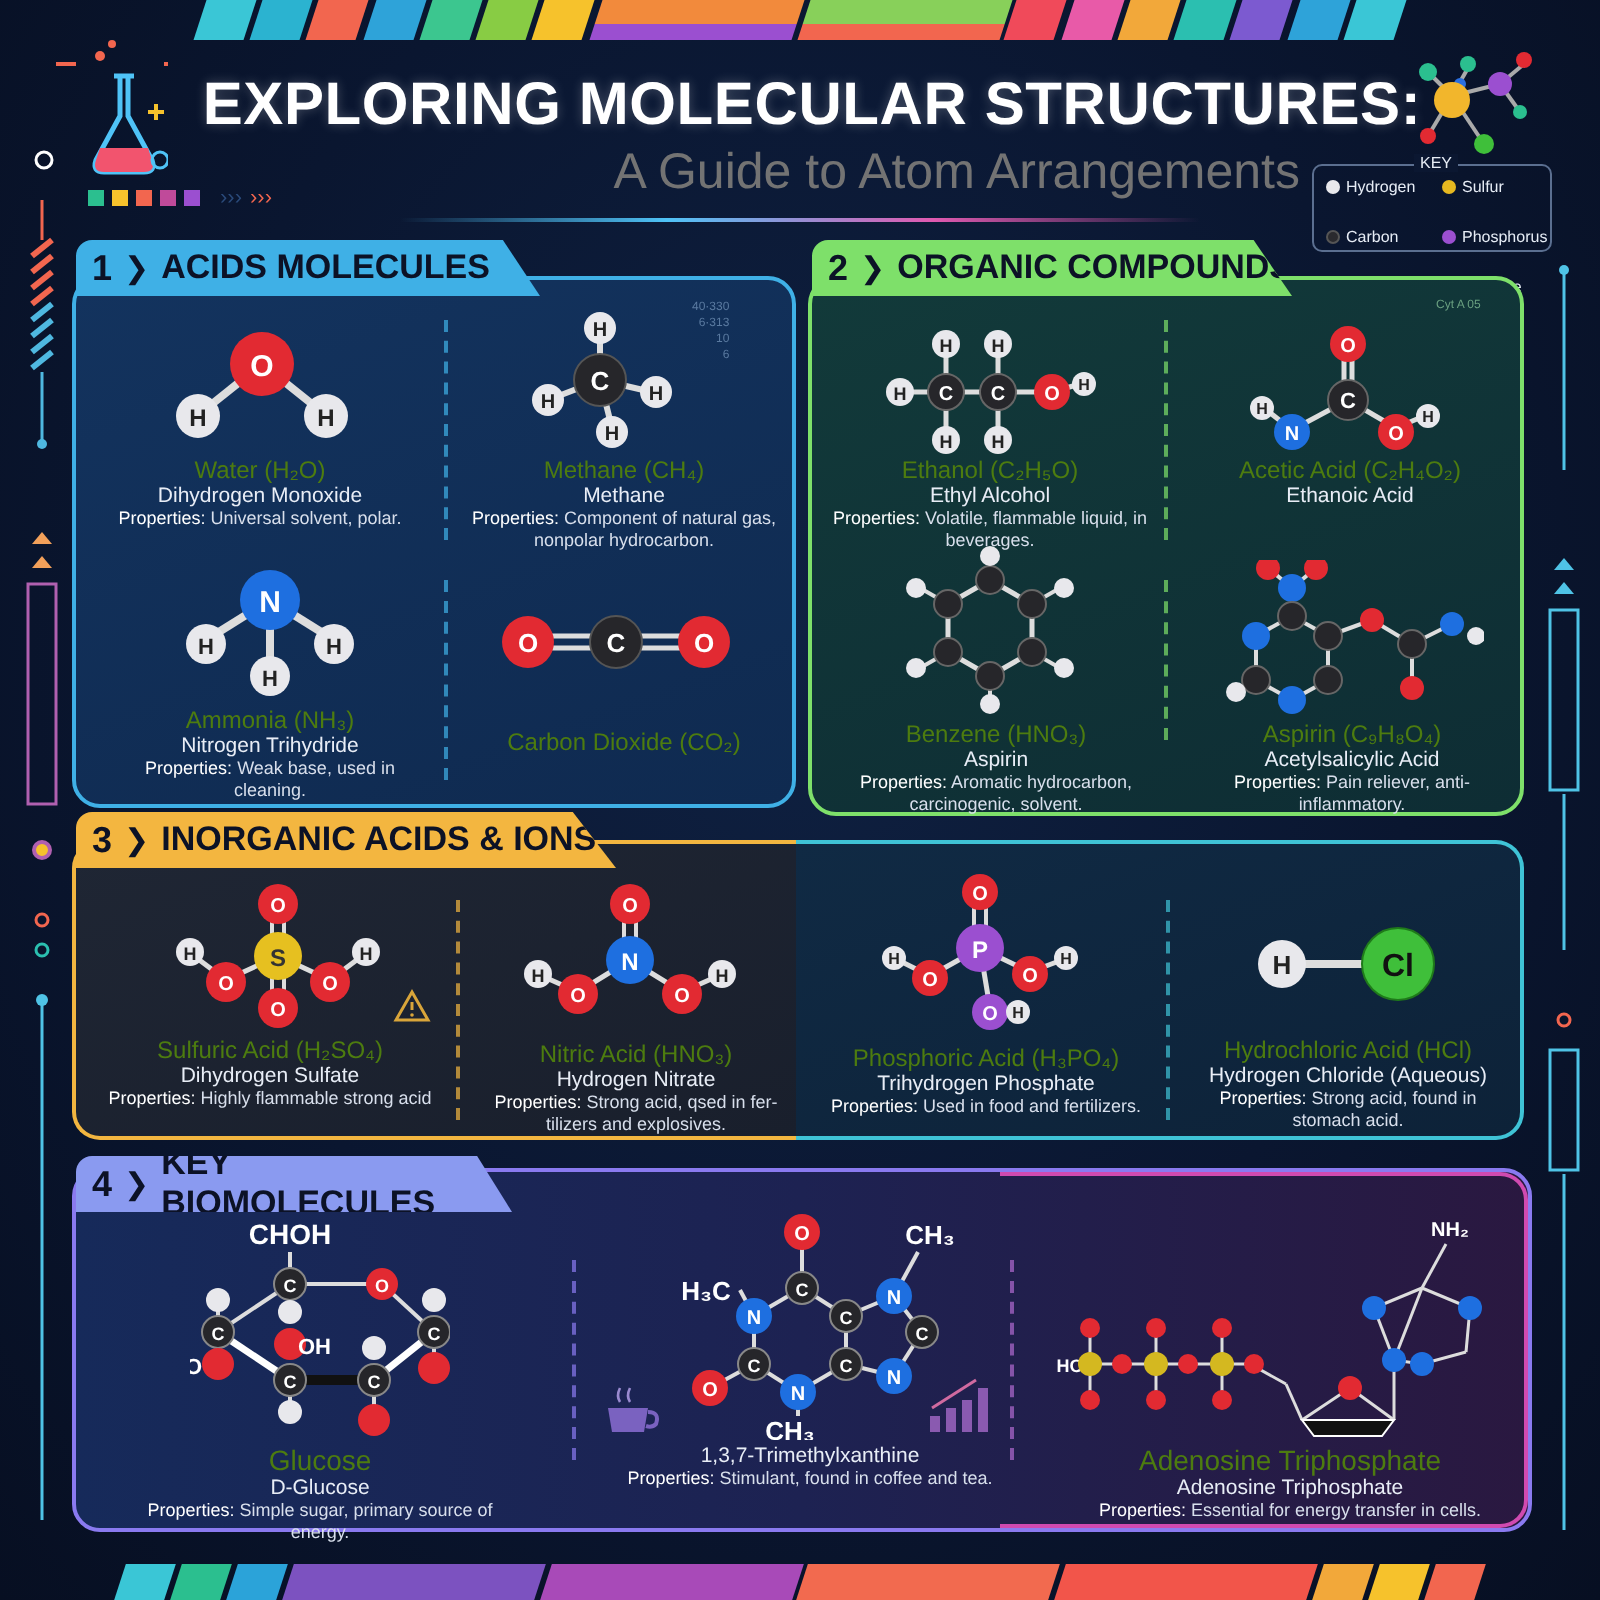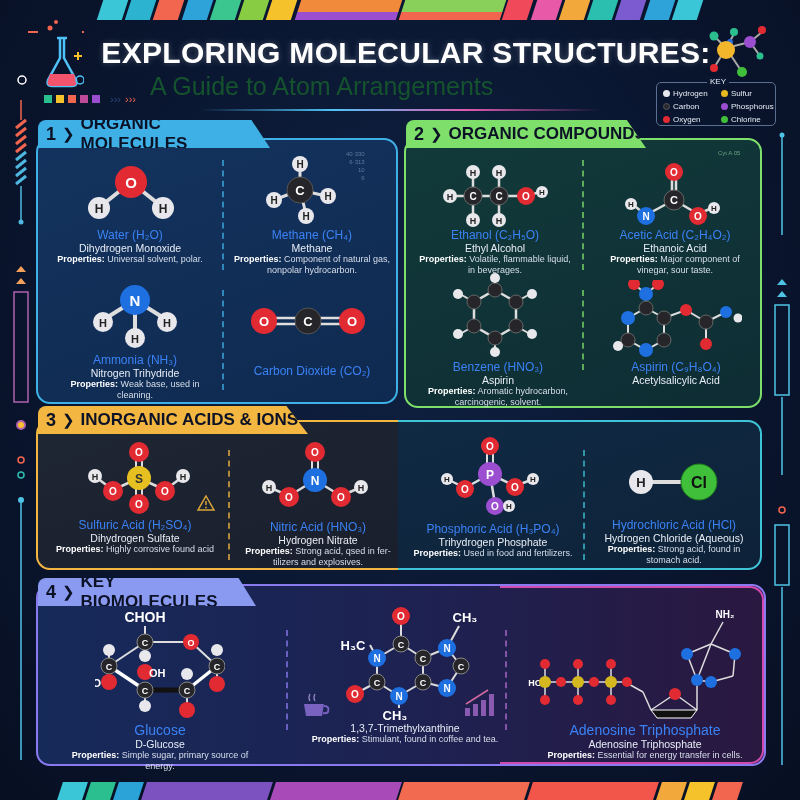--- a/index.html
+++ b/index.html
@@ -21,53 +21,53 @@
   .botbars div { flex:1; height:100%; transform: skewX(-18deg); }
   .botbars .wide { flex:5; }
 
   
   .title {
     position:absolute; left:96px; top:36px; width:620px; text-align:center;
     font-size:30px; font-weight:bold; letter-spacing:0.3px; color:#fff;
     text-shadow: 0 0 6px rgba(255,255,255,0.25);
   }
   .subtitle {
-    position:absolute; left:150px; top:72px; width:500px; text-align:left;
-    font-size:25px; color:#14532d;
+    position:absolute; left:150px; top:72px; width:500px; text-align:right;
+    font-size:25px; color:#737373;
   }
   .subline { position:absolute; left:200px; top:109px; width:400px; height:2px;
     background: linear-gradient(90deg, transparent, #4fc3f7, #e05ab0, transparent); }
 
   .legend {
     position:absolute; left:656px; top:82px; width:120px; height:44px;
     border:1px solid #5b6f90; border-radius:5px; padding:6px 4px 2px 6px;
     font-size:8px; color:#e6ecf5;
   }
   .legend-title { position:absolute; top:-6px; left:50px; background:#0b1731; padding:0 3px; font-size:8px; }
-  .legend-grid { display:grid; grid-template-columns: 58px 56px; row-gap:4px; }
+  .legend-grid { display:grid; grid-template-columns: 58px 56px; row-gap:16px; }
   .legend-item { display:flex; align-items:center; gap:3px; }
   .legend-dot { width:7px; height:7px; border-radius:50%; display:inline-block; }
 
   
   .panel { position:absolute; border-radius:14px; border:2px solid; }
   .panel-tab {
     position:absolute; height:28px; display:flex; align-items:center;
     font-weight:bold; font-size:17px; color:#0c1226; padding-left:8px;
     clip-path: polygon(0 0, 92% 0, 100% 100%, 0 100%);
     border-radius:8px 0 0 0;
   }
   .panel-tab .num { margin-right:6px; font-size:18px; }
   .panel-tab .chev { margin-right:6px; font-size:15px; }
 
   .cell { position:absolute; text-align:center; }
-  .mname { font-size:12px; color:#3b82f6; font-weight:normal; white-space:nowrap; }
+  .mname { font-size:12px; color:#4d7c0f; font-weight:normal; white-space:nowrap; }
   .mname.big { font-size:14px; }
   .msub { font-size:10.5px; color:#e8edf6; white-space:nowrap; }
   .mprop { font-size:9px; color:#d8dfec; line-height:11px; }
-  .mprop b { font-weight:bold; color:#fff;text-align:center; }
+  .mprop b { font-weight:normal; color:#fff;text-align:center; }
 
   .vdash { position:absolute; width:0; border-left:2px dashed; opacity:0.7; }
 
   svg text { font-family: "Liberation Sans", "DejaVu Sans", sans-serif; font-weight:bold; }
 </style>
 </head>
 <body>
 
 <div class="topbars">
   <div style="background:#3ac6d6"></div>
@@ -197,21 +197,21 @@
   <line x1="12" y1="272" x2="12" y2="350" stroke="#4fc3e6" stroke-width="1.5"></line>
   <circle cx="12" cy="385" r="3" fill="none" stroke="#f2664f" stroke-width="1.5"></circle>
   <rect x="5" y="400" width="14" height="60" fill="none" stroke="#4fc3e6" stroke-width="1.5"></rect>
   <line x1="12" y1="462" x2="12" y2="640" stroke="#4fc3e6" stroke-width="1.5"></line>
 </svg>
 
 <div class="panel" style="left:36px;top:138px;width:362px;height:266px;border-color:#3fb0e6;background:linear-gradient(160deg,#13335e 0%,#0f2a50 100%)"></div>
 <div class="panel-tab" style="left:38px;top:120px;width:232px;background:#3fb0e6">
   <span class="num">1</span>
     <span class="chev">❯</span>
-  <span>ORGANIC MOLECULES</span>
+  <span>ACIDS MOLECULES</span>
 </div>
 <div class="vdash" style="left:222px;top:160px;height:110px;border-color:#3fb0e6"></div>
 <div class="vdash" style="left:222px;top:290px;height:100px;border-color:#3fb0e6"></div>
 
 <svg class="abs" style="left:75px;top:160px" width="110" height="70">
   <line x1="56" y1="22" x2="26" y2="46" stroke="#ddd" stroke-width="4"></line>
     <line x1="56" y1="22" x2="86" y2="46" stroke="#ddd" stroke-width="4"></line>
   <circle cx="56" cy="22" r="16" fill="#e22a32"></circle>
     <text x="56" y="28" fill="#fff" font-size="15" text-anchor="middle">O</text>
   <circle cx="24" cy="48" r="11" fill="#e8e8ec"></circle>
@@ -342,21 +342,20 @@
   <circle cx="78" cy="56" r="9" fill="#e22a32"></circle>
     <text x="78" y="60" fill="#fff" font-size="10" text-anchor="middle">O</text>
   <circle cx="11" cy="44" r="6" fill="#e8e8ec"></circle>
     <text x="11" y="47" fill="#222" font-size="8" text-anchor="middle">H</text>
   <circle cx="94" cy="48" r="6" fill="#e8e8ec"></circle>
     <text x="94" y="51" fill="#222" font-size="8" text-anchor="middle">H</text>
 </svg>
 <div class="cell" style="left:594px;top:228px;width:162px">
   <div class="mname">Acetic Acid (C₂H₄O₂)</div>
   <div class="msub">Ethanoic Acid</div>
-  <div class="mprop"><b>Properties:</b> <span>Major component of vinegar, sour taste.</span></div>
 </div>
 
 <svg class="abs" style="left:450px;top:272px" width="90" height="86">
   <polygon points="45,18 66,30 66,54 45,66 24,54 24,30" fill="none" stroke="#ddd" stroke-width="2.5"></polygon>
   <line x1="45" y1="18" x2="45" y2="6" stroke="#ddd" stroke-width="2"></line>
     <line x1="45" y1="66" x2="45" y2="78" stroke="#ddd" stroke-width="2"></line>
   <line x1="66" y1="30" x2="80" y2="22" stroke="#ddd" stroke-width="2"></line>
     <line x1="24" y1="30" x2="10" y2="22" stroke="#ddd" stroke-width="2"></line>
   <line x1="66" y1="54" x2="80" y2="62" stroke="#ddd" stroke-width="2"></line>
     <line x1="24" y1="54" x2="10" y2="62" stroke="#ddd" stroke-width="2"></line>
@@ -405,20 +404,21 @@
   <circle cx="74" cy="30" r="6" fill="#e22a32"></circle>
     <circle cx="94" cy="42" r="7" fill="#26262a" stroke="#666"></circle>
   <circle cx="94" cy="64" r="6" fill="#e22a32"></circle>
     <circle cx="114" cy="32" r="6" fill="#1e6fe0"></circle>
   <circle cx="6" cy="66" r="5" fill="#e8e8ec"></circle>
     <circle cx="126" cy="38" r="4.5" fill="#e8e8ec"></circle>
 </svg>
 <div class="cell" style="left:596px;top:360px;width:160px">
   <div class="mname">Aspirin (C₉H₈O₄)</div>
   <div class="msub">Acetylsalicylic Acid</div>
+  <div class="mprop"><b>Properties:</b> <span>Pain reliever, anti-inflammatory.</span></div>
 </div>
 
 <div class="panel" style="left:36px;top:420px;width:362px;height:150px;border-color:#f3b640;background:linear-gradient(160deg,#1f2634 0%,#191f2c 100%);border-radius:14px 0 0 14px;border-right:none"></div>
 <div class="panel" style="left:398px;top:420px;width:364px;height:150px;border-color:#3fc3d6;background:linear-gradient(160deg,#102a44 0%,#0d2238 100%);border-radius:0 14px 14px 0;border-left:none"></div>
 <div class="panel-tab" style="left:38px;top:406px;width:270px;background:#f3b640">
   <span class="num">3</span>
     <span class="chev">❯</span>
   <span>INORGANIC ACIDS &amp; IONS</span>
 </div>
 <div class="vdash" style="left:228px;top:450px;height:110px;border-color:#f3b640"></div>
@@ -447,21 +447,21 @@
     <text x="108" y="42" fill="#222" font-size="9" text-anchor="middle">H</text>
 </svg>
 <svg class="abs" style="left:196px;top:494px" width="20" height="18">
   <polygon points="10,2 18,16 2,16" fill="none" stroke="#d9a53a" stroke-width="1.5"></polygon>
   <line x1="10" y1="7" x2="10" y2="11" stroke="#d9a53a" stroke-width="1.5"></line>
     <circle cx="10" cy="13.5" r="0.9" fill="#d9a53a"></circle>
 </svg>
 <div class="cell" style="left:45px;top:518px;width:180px">
   <div class="mname">Sulfuric Acid (H₂SO₄)</div>
   <div class="msub">Dihydrogen Sulfate</div>
-  <div class="mprop"><b>Properties:</b> <span>Highly corrosive found acid</span></div>
+  <div class="mprop"><b>Properties:</b> <span>Highly flammable strong acid</span></div>
 </div>
 
 <svg class="abs" style="left:255px;top:440px" width="120" height="76">
   <line x1="57" y1="14" x2="57" y2="38" stroke="#ddd" stroke-width="2"></line>
     <line x1="63" y1="14" x2="63" y2="38" stroke="#ddd" stroke-width="2"></line>
   <line x1="60" y1="40" x2="34" y2="56" stroke="#ddd" stroke-width="2.5"></line>
     <line x1="60" y1="40" x2="86" y2="56" stroke="#ddd" stroke-width="2.5"></line>
   <line x1="34" y1="56" x2="16" y2="48" stroke="#ddd" stroke-width="2.5"></line>
     <line x1="86" y1="56" x2="104" y2="48" stroke="#ddd" stroke-width="2.5"></line>
   <circle cx="60" cy="12" r="10" fill="#e22a32"></circle>

